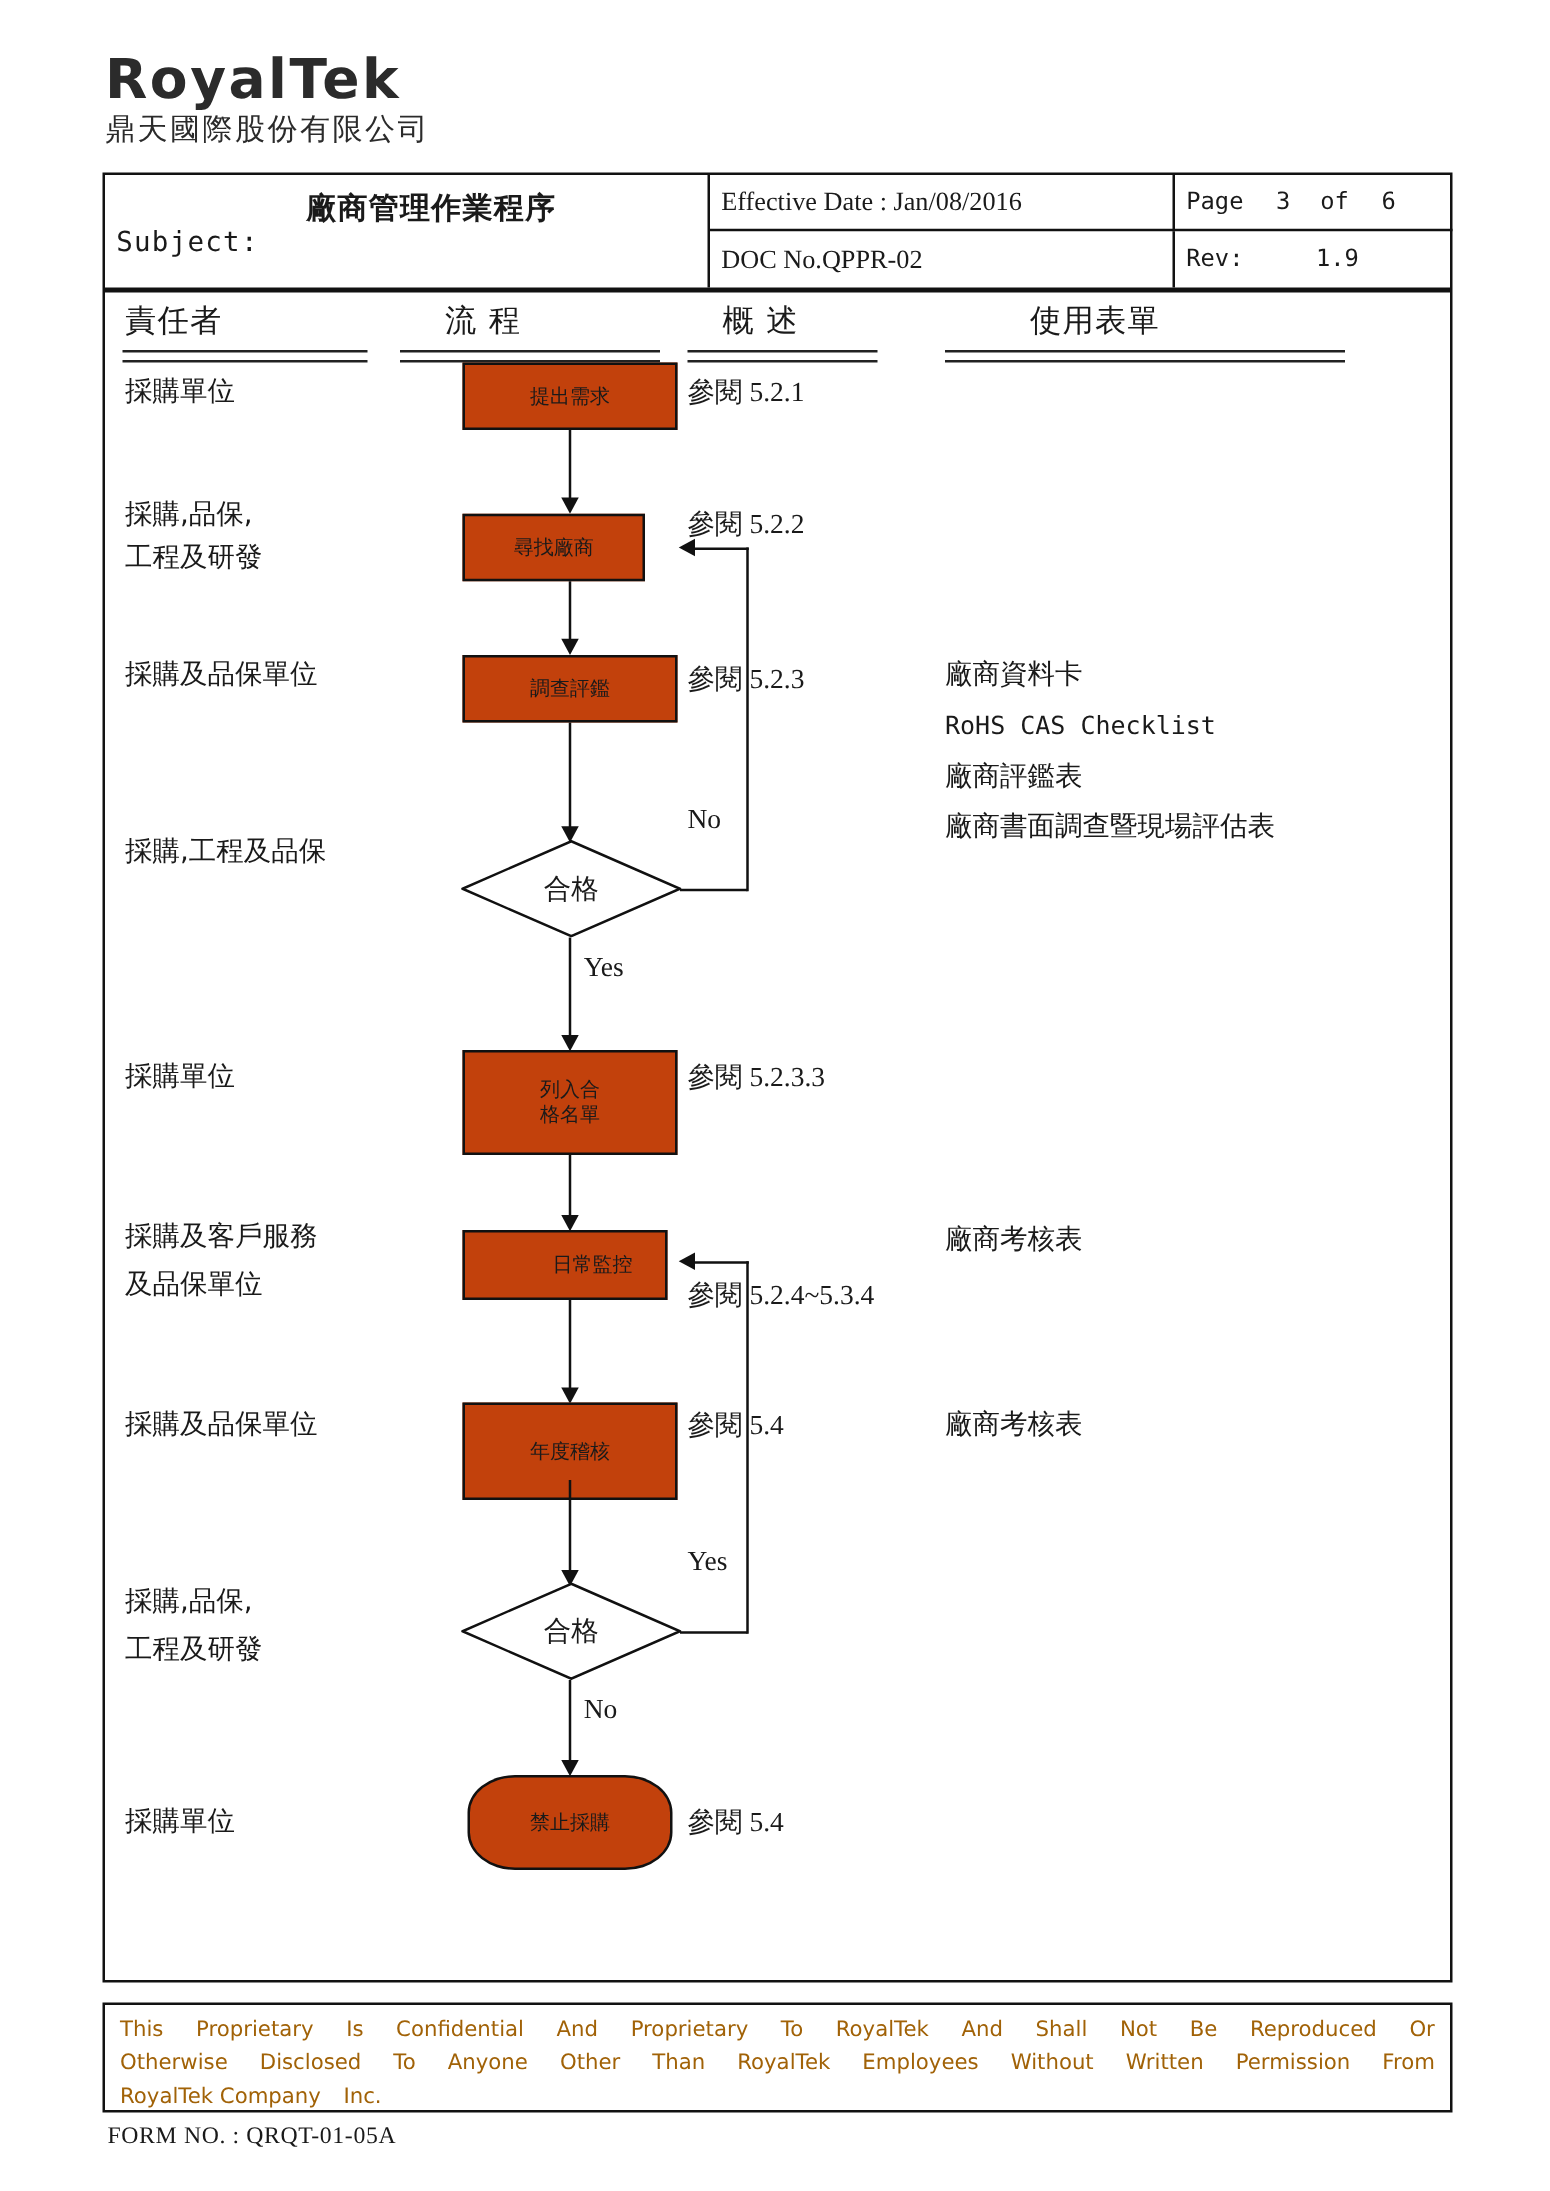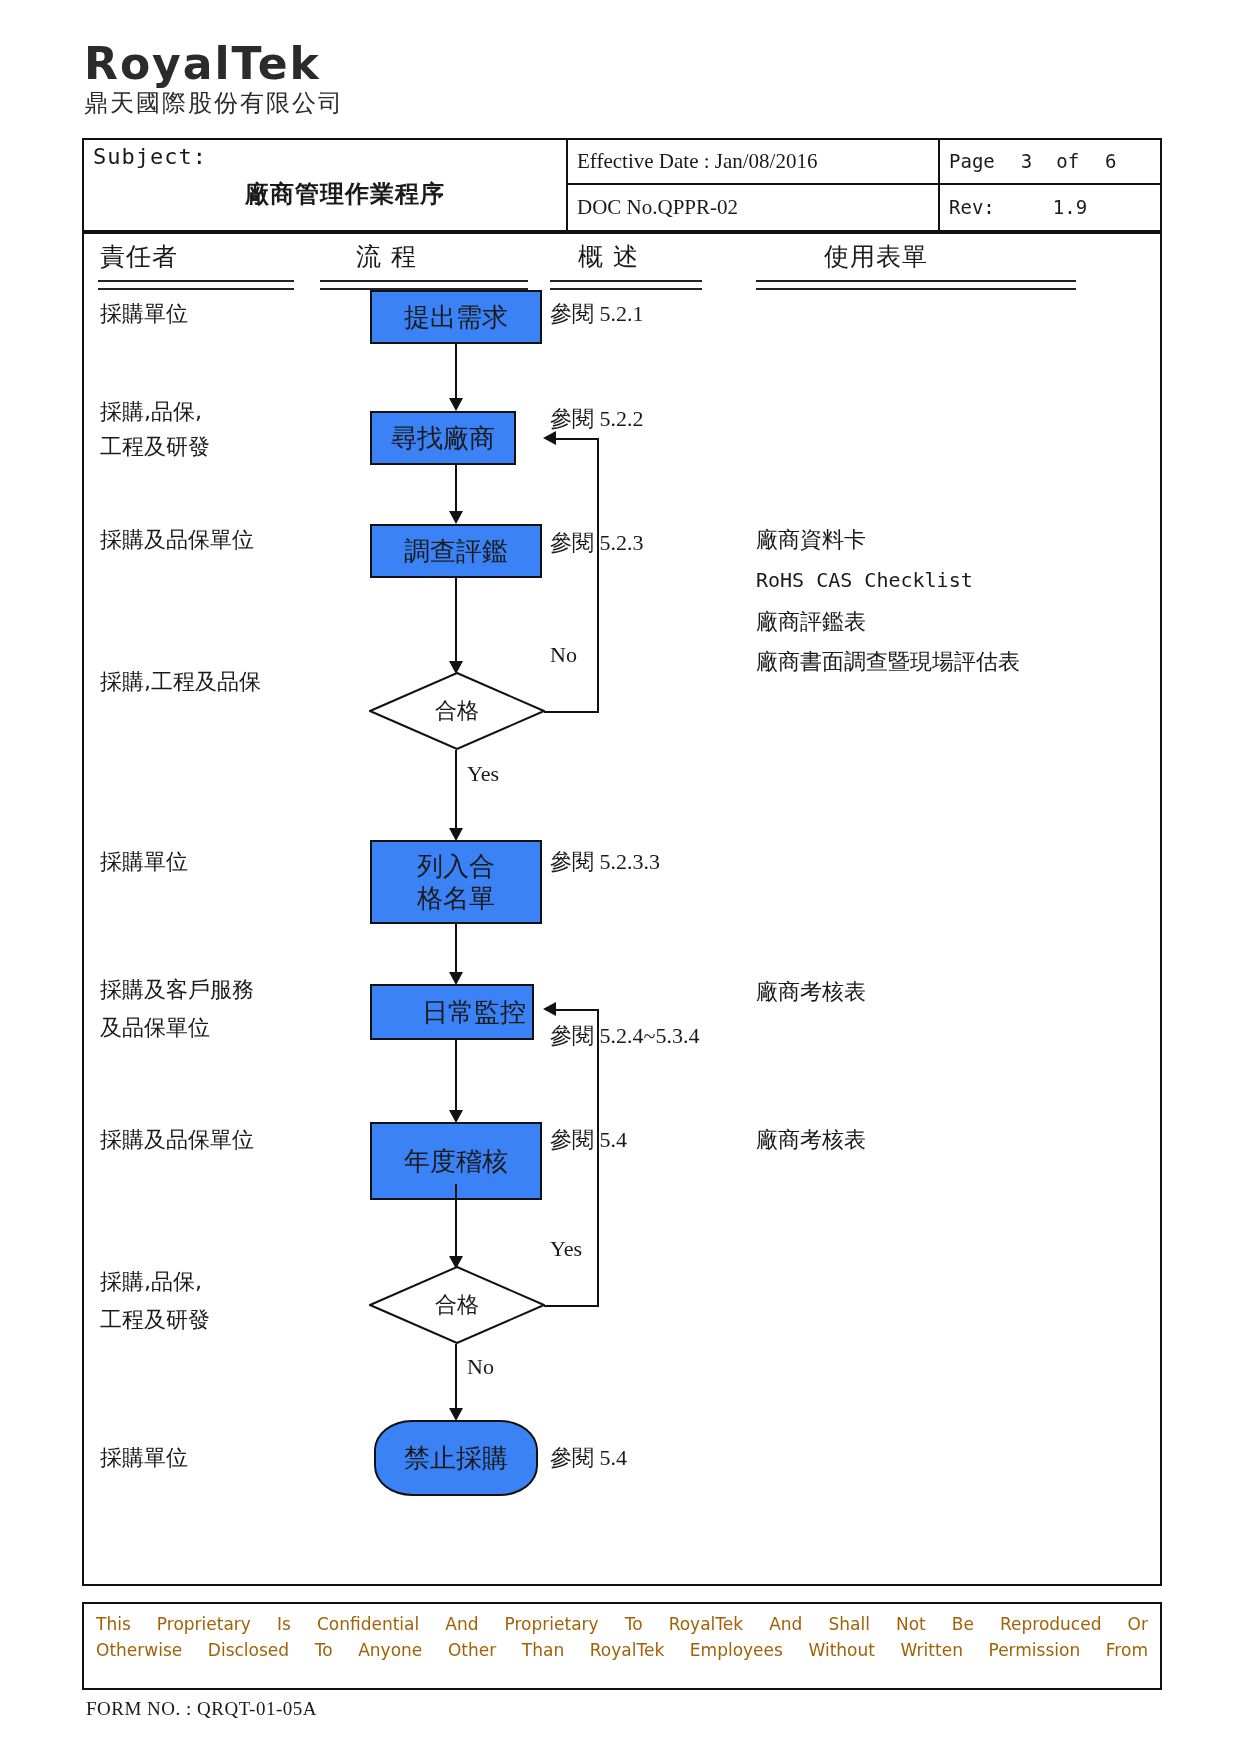--- a/index.html
+++ b/index.html
@@ -150,27 +150,27 @@
     font-family: "DejaVu Sans Mono", "Liberation Mono", monospace;
     font-size: 20px;
     letter-spacing: 0px;
   }
 
   
   .node {
     position: absolute;
     box-sizing: border-box;
     border: 2px solid #111;
-    background: #3b82f6;
+    background: #c2410c;
     display: flex;
     align-items: center;
     justify-content: center;
     text-align: center;
     font-family: "DejaVu Sans", "Liberation Sans", sans-serif;
-    font-size: 26px;
+    font-size: 16px;
     line-height: 1.25;
     color: #1a1a1a;
   }
   .node-term {
     border-radius: 38px / 30px;
   }
   .diamond-wrap {
     position: absolute;
   }
   .diamond-wrap svg { display: block; }
@@ -252,22 +252,22 @@
 <body>
 
 <div id="logo-block">
   <div id="brand-logo">RoyalTek</div>
   <div id="brand-sub">鼎天國際股份有限公司</div>
 </div>
 
 <div id="header-table">
 
   <div class="hdr-cell" id="subject-cell">
+    <div id="subject-value">廠商管理作業程序</div>
     <div id="subject-label">Subject:</div>
-    <div id="subject-value">廠商管理作業程序</div>
   </div>
 
   <div class="hdr-cell" id="eff-date-cell">
     <span>Effective Date : Jan/08/2016</span>
   </div>
 
   <div class="hdr-cell" id="doc-no-cell">
     <span>DOC No.QPPR-02</span>
   </div>
 
@@ -417,15 +417,19 @@
     <span>Anyone</span>
     <span>Other</span>
     <span>Than</span>
     <span>RoyalTek</span>
     <span>Employees</span>
     <span>Without</span>
     <span>Written</span>
     <span>Permission</span>
     <span>From</span>
   </div>
+  <div class="foot-line last">
+    <span>RoyalTek Company</span>
+    <span>Inc.</span>
+  </div>
 </div>
 
 <div id="form-no">FORM NO. : QRQT-01-05A</div>
 
 </body></html>

